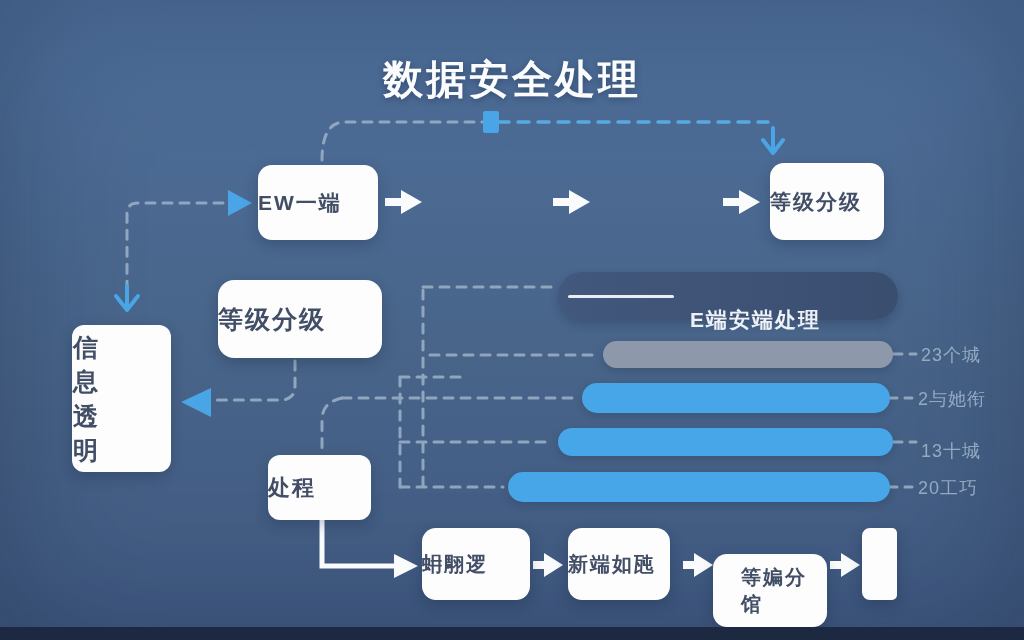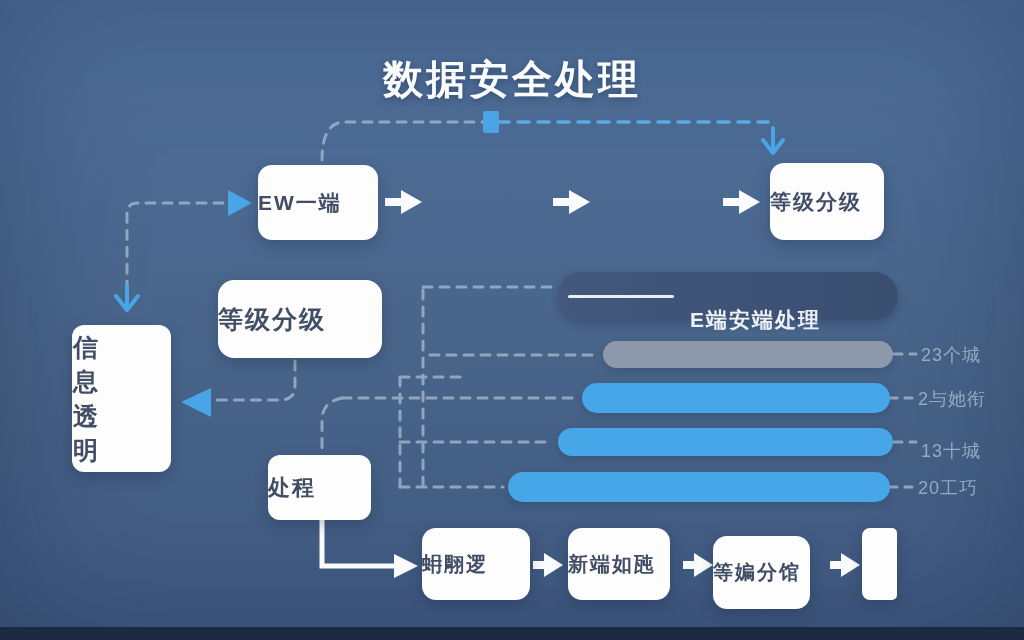--- a/index.html
+++ b/index.html
@@ -64,21 +64,21 @@
     position:absolute; color:#9bb1c8; font-size:18px; letter-spacing:1px;
     opacity:.92; white-space:nowrap; font-weight:500;
   }
   .lb1 { left:921px; top:343px; }
   .lb2 { left:918px; top:387px; }
   .lb3 { left:921px; top:431px;margin-top:8px; }
   .lb4 { left:918px; top:476px;text-align:center; }
 
   .nb1 { left:422px; top:528px; width:108px; height:72px; font-size:20px; }
   .nb2 { left:568px; top:528px; width:102px; height:72px; font-size:20px; }
-  .nb3 { left:713px; top:536px; width:97px; height:73px; font-size:20px; }
+  .nb3 { left:713px; top:554px; width:114px; height:73px; font-size:20px;padding-left:28px; }
   .nb4 { left:862px; top:528px; width:35px;  height:72px; border-radius:8px 5px 5px 8px; }
 </style>
 </head>
 <body>
 
 <div class="stage">
 
   <div class="title">数据安全处理</div>
 
   <svg class="overlay" width="1024" height="640" viewBox="0 0 1024 640">

